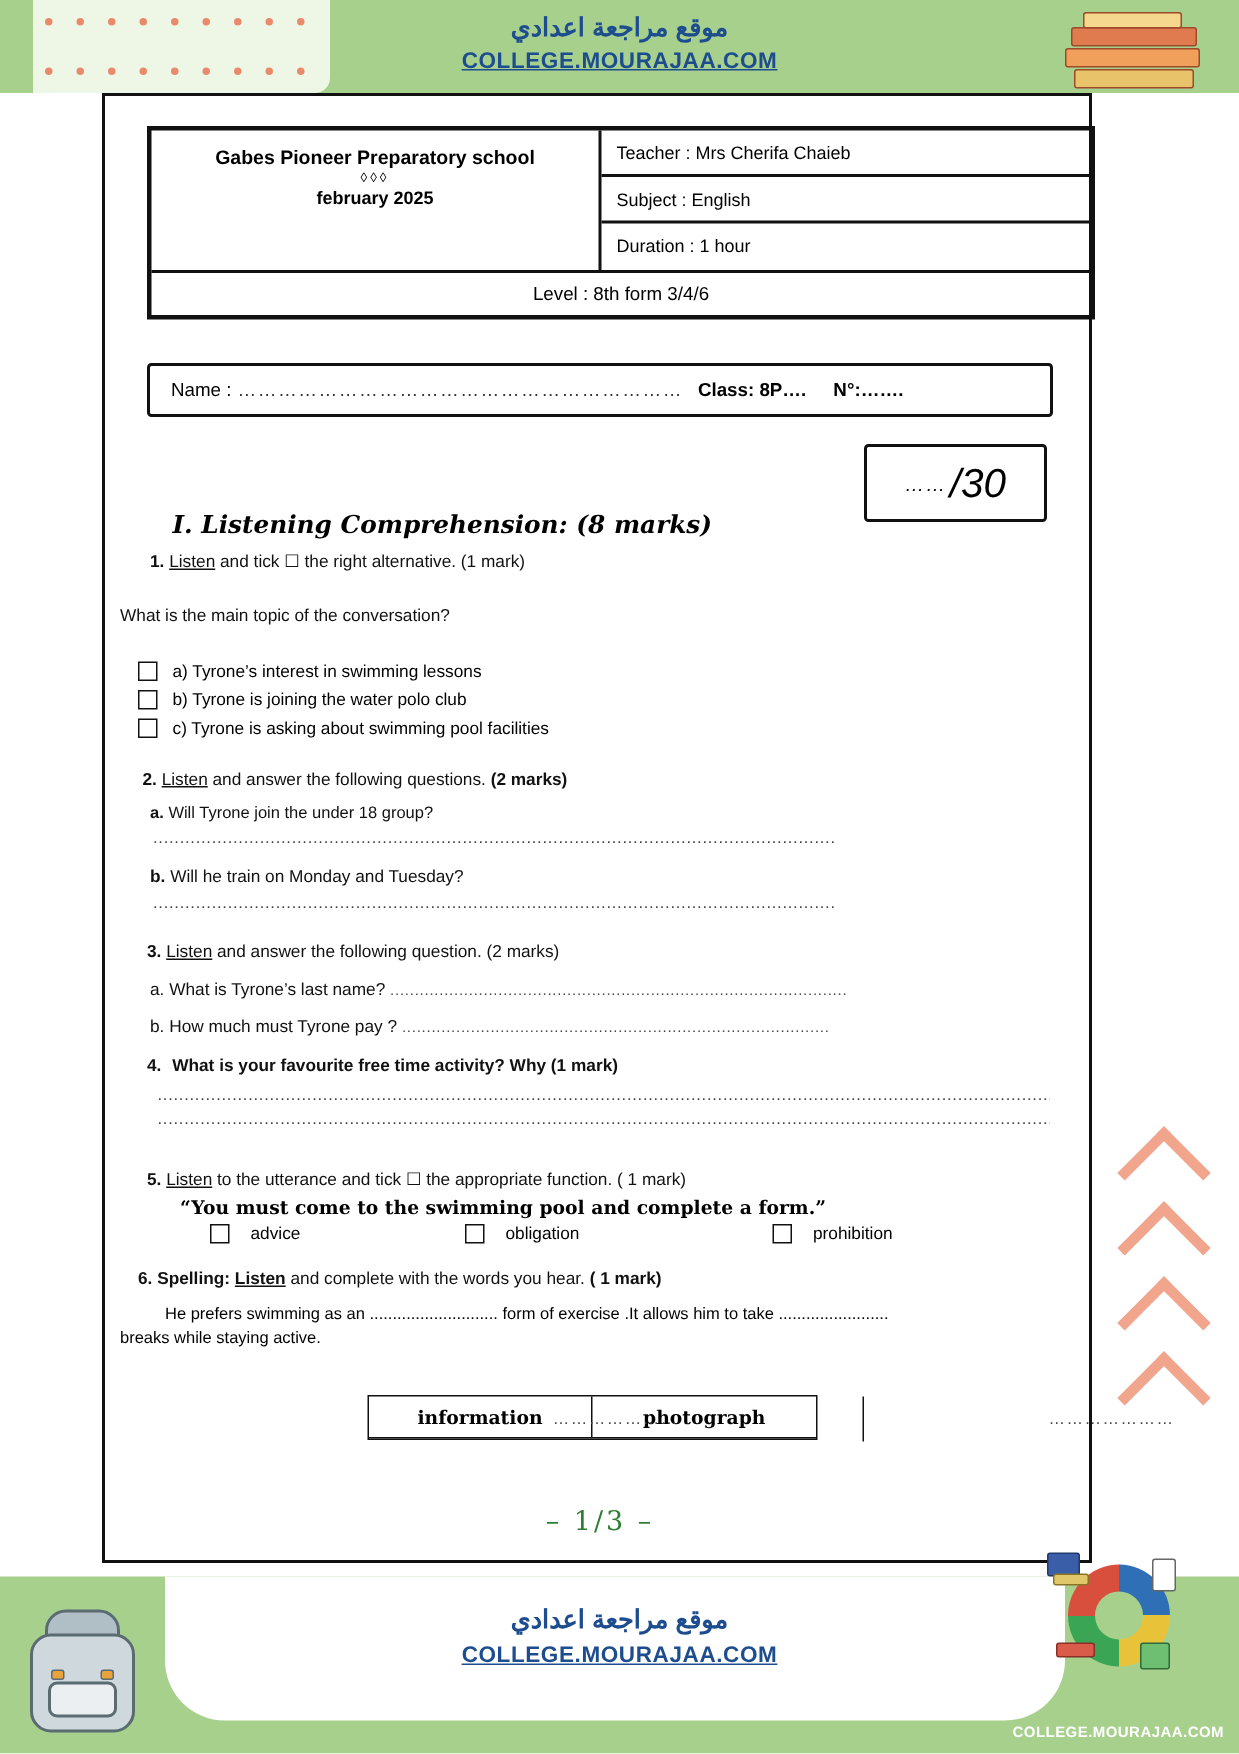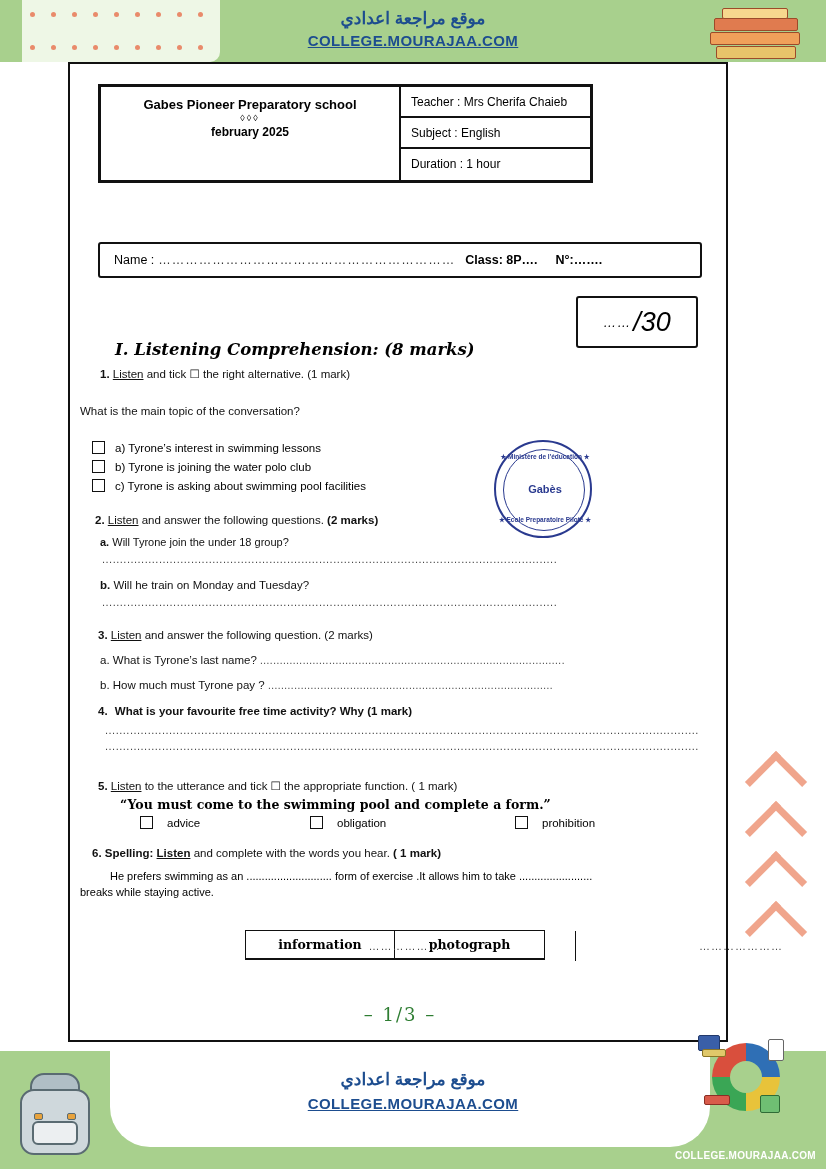--- a/index.html
+++ b/index.html
@@ -67,21 +67,21 @@
 
   
   .sheet {
     position: absolute; left: 68px; top: 62px; width: 660px; height: 980px;
     background: #ffffff;
     border: 2px solid #111;
   }
 
   
   .hdr {
-    position: absolute; left: 28px; top: 20px; width: 495px;
+    position: absolute; left: 28px; top: 20px; width: 632px;
     border: 3px solid #111;
   }
   .hdr-top { display: flex; }
   .hdr-left {
     width: 300px; border-right: 2px solid #111;
     padding: 10px 4px 12px; text-align: center;
   }
   .hdr-school { font-size: 13px; font-weight: bold; color: #000; }
   .hdr-test { font-size: 14px; font-weight: bold; margin-top: 12px; }
   .hdr-diamonds { font-size: 9px; letter-spacing: 2px; margin-top: 1px; }
@@ -318,40 +318,35 @@
         <div class="hdr-school">Gabes Pioneer Preparatory school</div>
         <div class="hdr-diamonds">◊◊◊</div>
         <div class="hdr-date">february 2025</div>
       </div>
       <div class="hdr-right">
         <div class="hdr-cell">Teacher : Mrs Cherifa Chaieb</div>
         <div class="hdr-cell">Subject : English</div>
         <div class="hdr-cell">Duration : 1 hour</div>
       </div>
     </div>
+    <div class="hdr-bottom">Level : 8th form 3/4/6</div>
   </div>
 
   <div class="name-box">
     <span>Name :</span>
     <span class="dotline" style="margin:0 4px;">…………………………………………………………</span>
     <span class="b" style="margin-left:6px;">Class: 8P….</span>
     <span class="b" style="margin-left:18px;">N°:…….</span>
   </div>
 
   <div class="mark-box">
     <span class="mark-dots">……</span>
     <span>/30</span>
   </div>
 
-  <div class="stamp">
-    <div class="stamp-inner"></div>
-    <div class="stamp-top">★ Ministère de l'éducation ★</div>
-    <div class="stamp-mid">Gabès</div>
-    <div class="stamp-bot">★ Ecole Preparatoire Pilote ★</div>
-  </div>
 
   <div class="sec-title">I. Listening Comprehension: (8 marks)</div>
 
   <div class="q q1">
     <span class="b">1.</span>
     <span class="u">Listen</span><span> and tick ☐ the right alternative.</span>
     <span>(1 mark)</span>
   </div>
   <div class="q topic">What is the main topic of the conversation?</div>
   <div class="opts">

